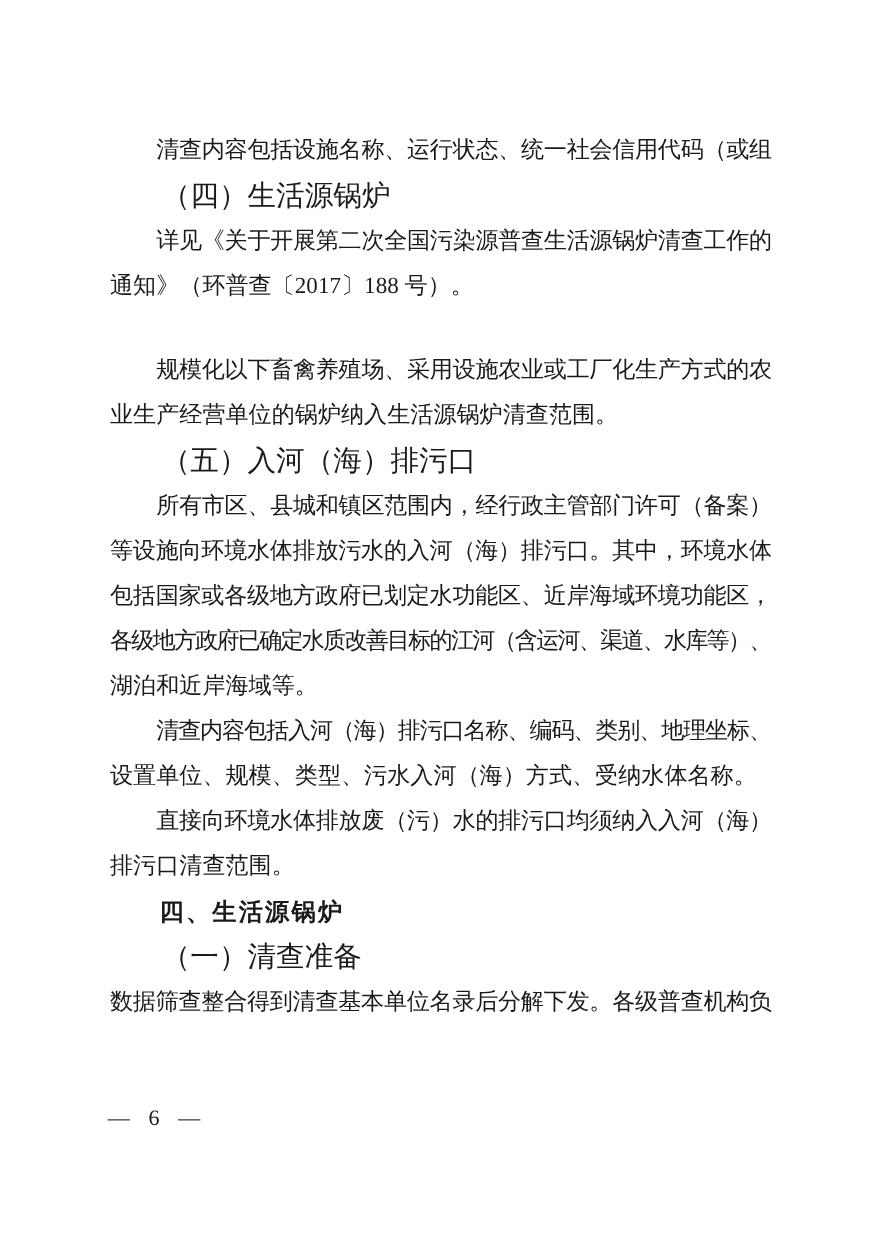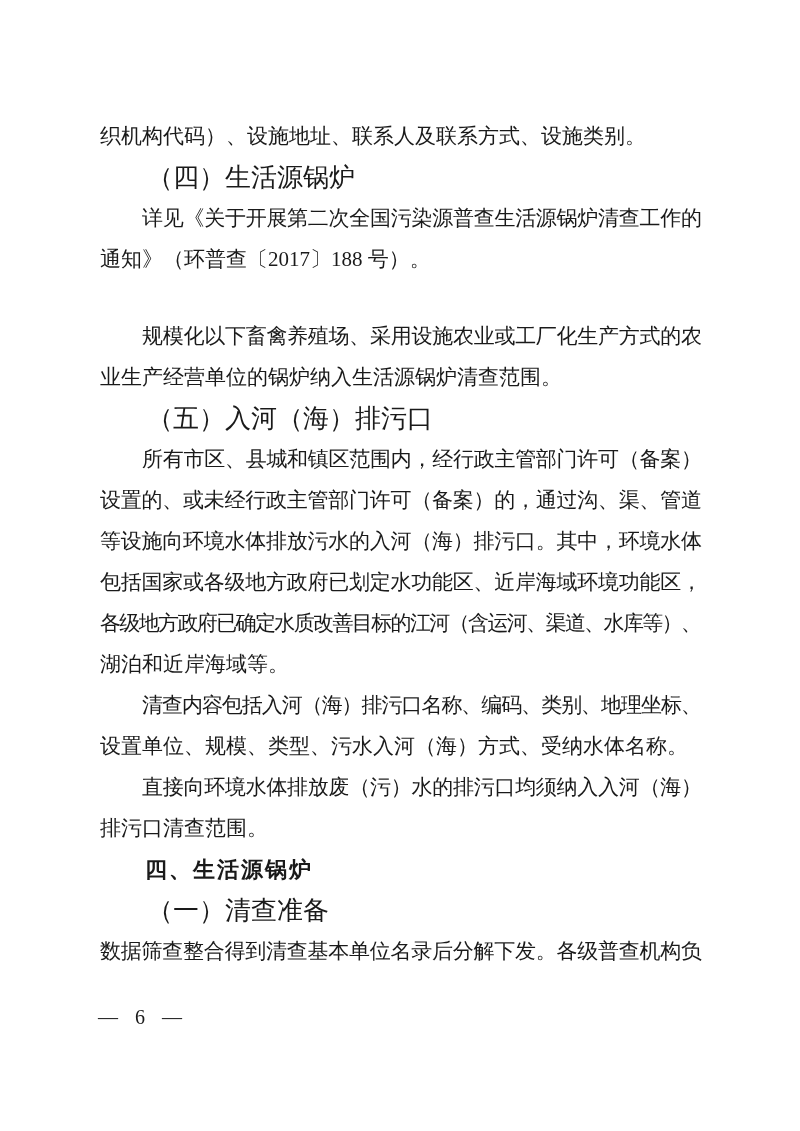--- a/index.html
+++ b/index.html
@@ -63,29 +63,28 @@
     font-size: 20px;
     letter-spacing: 6px;
     color: var(--ink);
   }
 </style>
 </head>
 <body>
 
 <div class="page">
   <div class="doc-body" id="doc-body">
-      <div class="line">织机构代码）、设施地址、联系人及联系方式、设施类别。</div>
+      <div class="line indent" style="letter-spacing: -0.27px;">清查内容包括设施名称、运行状态、统一社会信用代码（或组</div>
       <div class="line h-kai">（四）生活源锅炉</div>
       <div class="line indent" style="letter-spacing: -0.27px;">详见《关于开展第二次全国污染源普查生活源锅炉清查工作的</div>
       <div class="line">通知》（环普查〔2017〕188 号）。</div>
       <div class="line indent" style="letter-spacing: -0.27px; margin-top: 36px;">规模化以下畜禽养殖场、采用设施农业或工厂化生产方式的农</div>
       <div class="line">业生产经营单位的锅炉纳入生活源锅炉清查范围。</div>
       <div class="line h-kai">（五）入河（海）排污口</div>
       <div class="line indent" style="letter-spacing: -0.27px;">所有市区、县城和镇区范围内，经行政主管部门许可（备案）</div>
-      <div class="line" style="letter-spacing: -0.25px;">设置的、或未经行政主管部门许可（备案）的，通过沟、渠、管道</div>
       <div class="line" style="letter-spacing: -0.25px;">等设施向环境水体排放污水的入河（海）排污口。其中，环境水体</div>
       <div class="line" style="letter-spacing: -0.25px;">包括国家或各级地方政府已划定水功能区、近岸海域环境功能区，</div>
       <div class="line" style="letter-spacing: -1.63px;">各级地方政府已确定水质改善目标的江河（含运河、渠道、水库等）、</div>
       <div class="line">湖泊和近岸海域等。</div>
       <div class="line indent" style="letter-spacing: -1.04px;">清查内容包括入河（海）排污口名称、编码、类别、地理坐标、</div>
       <div class="line">设置单位、规模、类型、污水入河（海）方式、受纳水体名称。</div>
       <div class="line indent" style="letter-spacing: -0.27px;">直接向环境水体排放废（污）水的排污口均须纳入入河（海）</div>
       <div class="line">排污口清查范围。</div>
       <div class="line h-hei">四、生活源锅炉</div>
       <div class="line h-kai">（一）清查准备</div>

